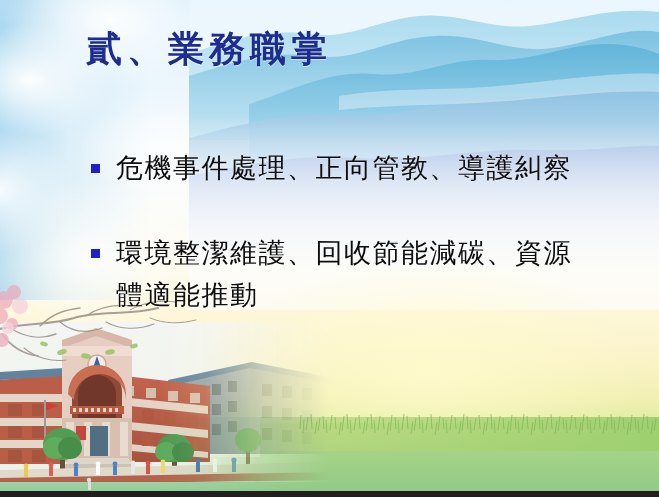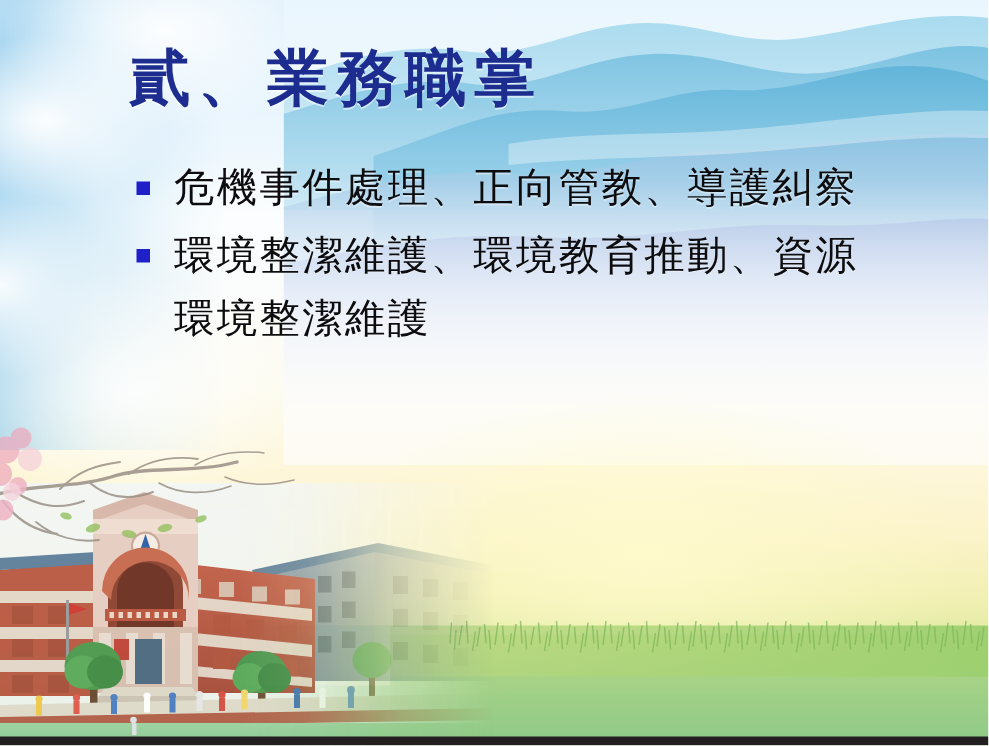--- a/index.html
+++ b/index.html
@@ -86,41 +86,42 @@
 
   
   .bottom-bar{position:absolute;left:0;bottom:0;width:100%;height:6px;background:#231f20;}
 
   
   .content{position:absolute;inset:0;}
 
   .title{
     position:absolute;left:86px;top:28px;
     font-family:"Liberation Serif","DejaVu Serif",serif;
-    font-size:41px;line-height:1.2;
+    font-size:36px;line-height:1.2;
     letter-spacing:5px;
     color:#1d2d8f;
     font-weight:700;
     text-shadow:0 1px 0 rgba(255,255,255,.55);
     white-space:nowrap;
   }
 
   .bullets{
     position:absolute;left:88px;top:104px;width:556px;
   }
   .bullet{
     position:relative;
     padding-left:28px;
     margin-bottom:3px;
     font-family:"Liberation Serif","DejaVu Serif",serif;
     font-size:27px;
     line-height:42px;
     letter-spacing:1.5px;
     color:#0d0d10;
     text-shadow:0 1px 0 rgba(255,255,255,.35);
+    margin-top:43px;
   }
   .bullet .marker{
     position:absolute;left:3px;top:17px;
     width:9px;height:9px;
     background:#2020c8;
     display:block;
   }
   .bullet .btext{display:block;}
 </style>
 </head>
@@ -450,22 +451,22 @@
     <div class="bullets">
 
       <div class="bullet">
         <span class="marker"></span>
         <span class="btext">危機事件處理、正向管教、導護糾察</span>
       </div>
 
 
       <div class="bullet">
         <span class="marker"></span>
-        <span class="btext">環境整潔維護、環境教育推動、資源</span>
-        <span class="btext l2">環境整潔維護</span>
+        <span class="btext">環境整潔維護、回收節能減碳、資源</span>
+        <span class="btext l2">體適能推動</span>
       </div>
 
 
     </div>
   </div>
 
   <div class="bottom-bar"></div>
 </div>
 
 </body></html>

